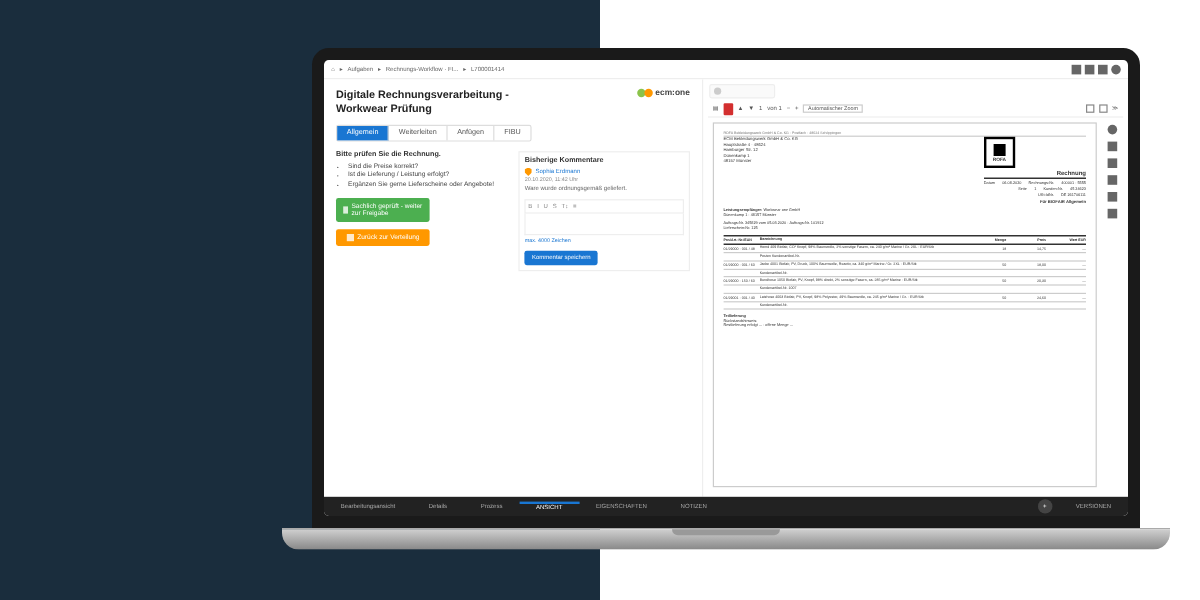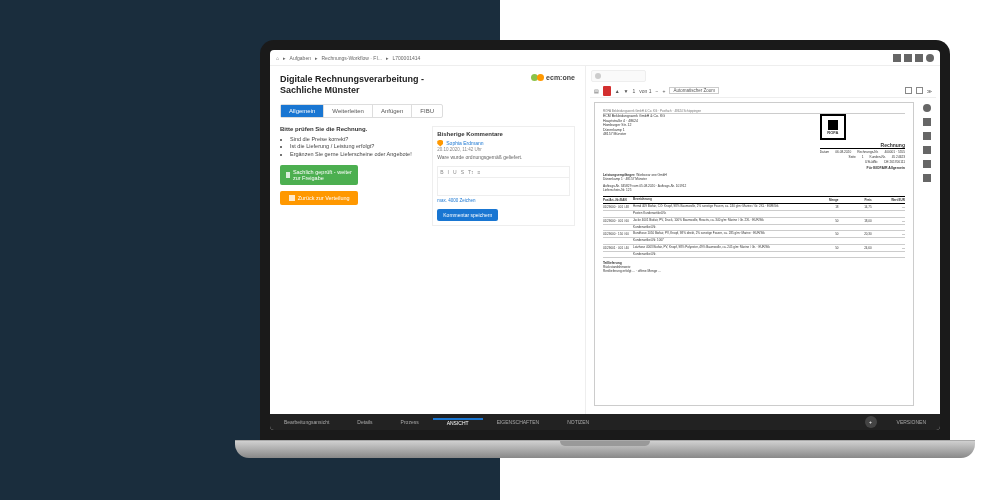--- a/index.html
+++ b/index.html
@@ -118,21 +118,21 @@
         <div class="ticon"></div>
         <div class="ticon"></div>
         <div class="ticon"></div>
         <div class="ticon circle"></div>
       </div>
 
       <div class="main">
 
         <div class="left">
           <div class="header-row">
-            <div class="title">Digitale Rechnungsverarbeitung - Sachliche Münster</div>
+            <div class="title">Digitale Rechnungsverarbeitung - Workwear Prüfung</div>
             <div class="logo-ecm">
               <span class="dot1"></span>
                 <span class="dot2"></span>
               <span>ecm:one</span>
             </div>
           </div>
 
           <div class="tabs">
             <div class="tab active">Allgemein</div>
             <div class="tab">Weiterleiten</div>

